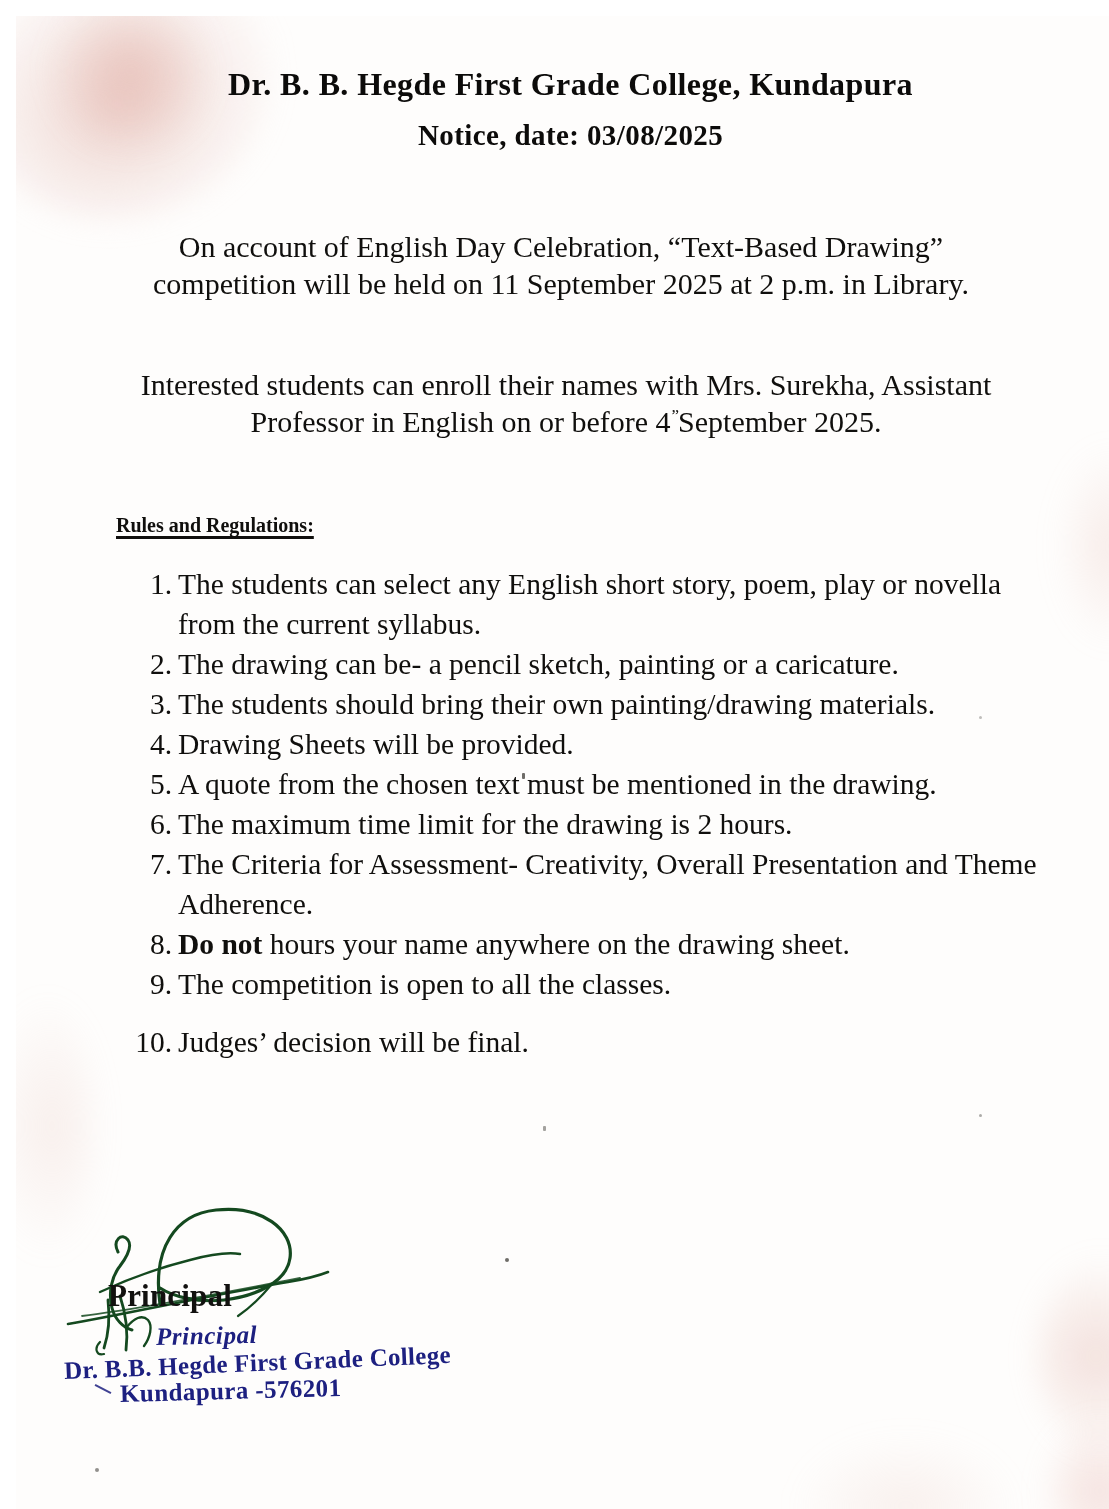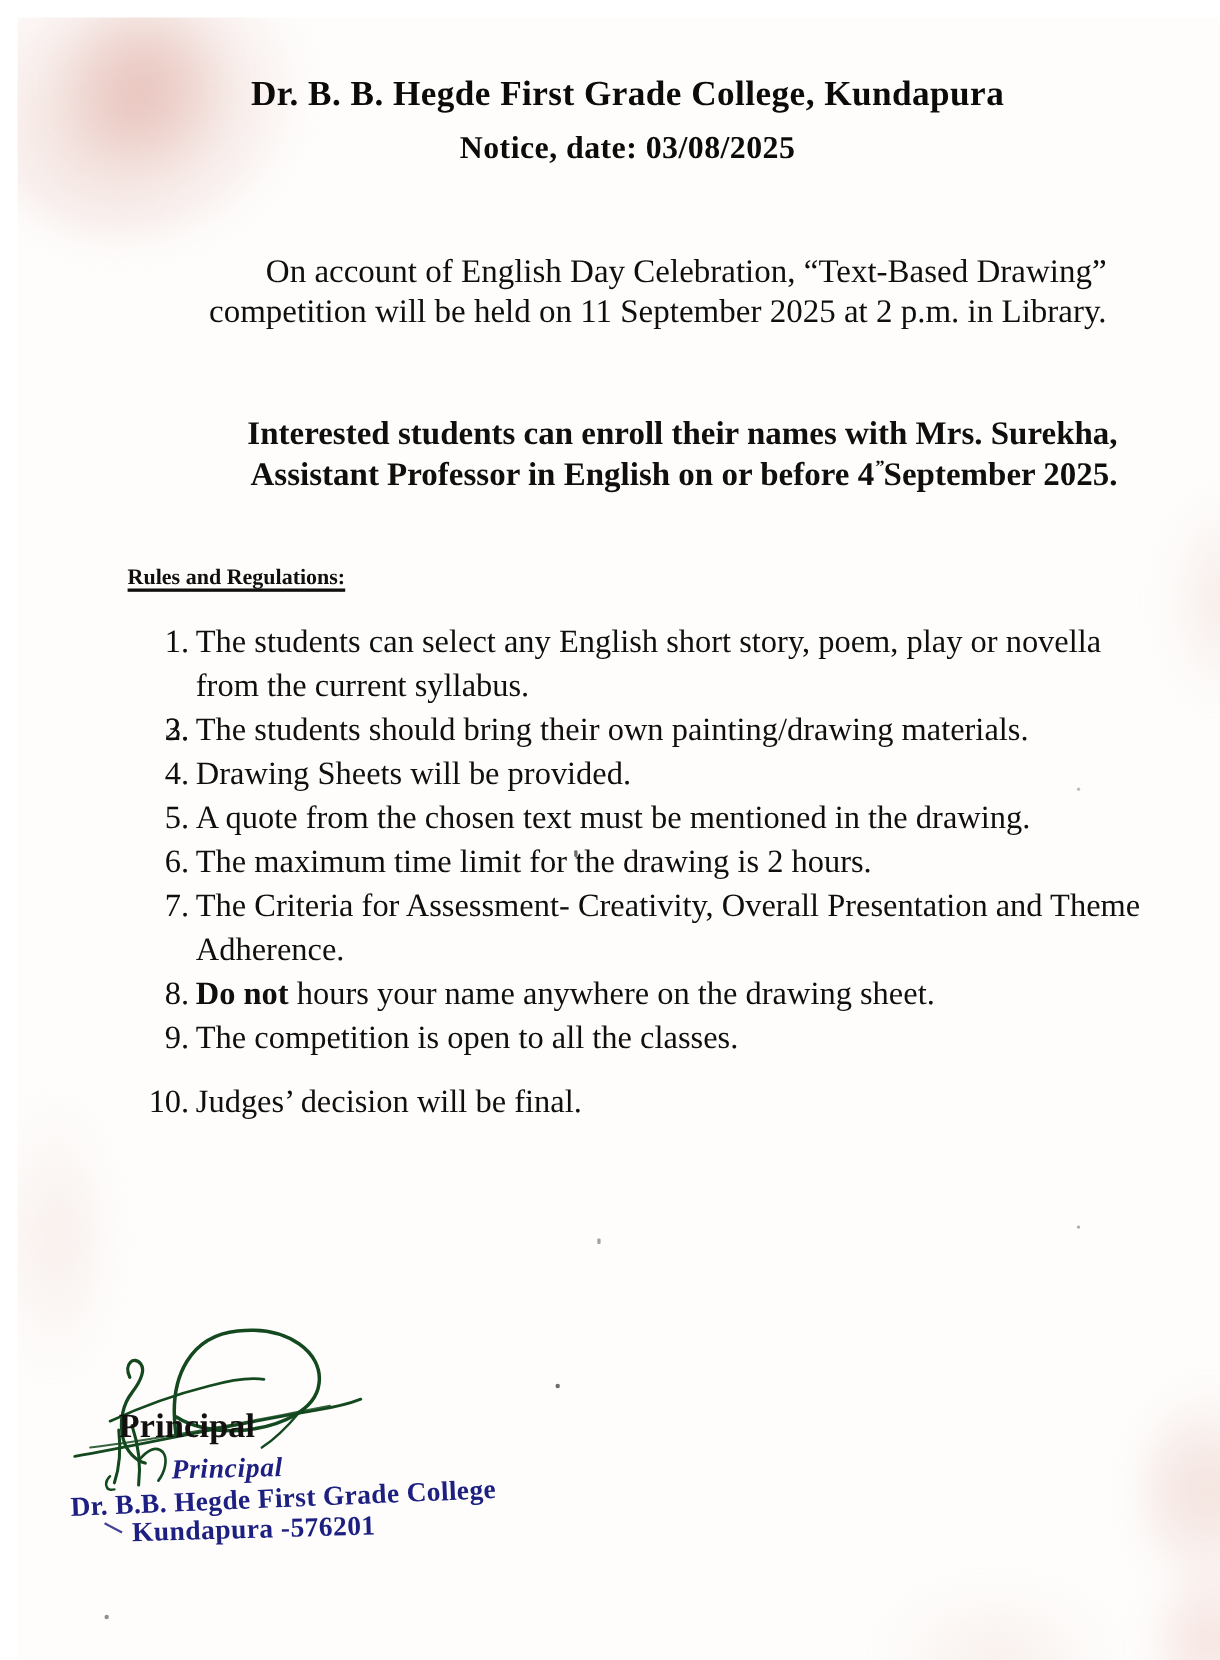--- a/index.html
+++ b/index.html
@@ -69,24 +69,24 @@
   #hdr-title { top: 50px; font-size: 32px; }
   #hdr-notice { top: 103px; font-size: 29px; }
 
   
   .para {
     position: absolute;
     left: 100px;
     width: 920px;
     font-size: 30px;
     line-height: 37px;
-    text-align: right;
+    text-align: center;
   }
   #para-1 { top: 212px; width: 890px; }
-  #para-2 { top: 360px; width: 900px; font-weight: bold; }
+  #para-2 { top: 350px; width: 900px; }
 
   sup.ord {
     font-size: 17px;
     vertical-align: super;
     line-height: 0;
     font-family: "Liberation Serif", serif;
     letter-spacing: -1px;
     padding-left: 1px;
   }
 
@@ -219,20 +219,21 @@
 
   <div id="rules-heading">Rules and Regulations:</div>
 
   <ol id="rules-list">
     <li>
       <span class="num">1.</span>
       <span>The students can select any English short story, poem, play or novella from the current syllabus.</span>
     </li>
     <li>
       <span class="num">2.</span>
+      <span>The drawing can be- a pencil sketch, painting or a caricature.</span>
     </li>
     <li>
       <span class="num">3.</span>
       <span>The students should bring their own painting/drawing materials.</span>
     </li>
     <li>
       <span class="num">4.</span>
       <span>Drawing Sheets will be provided.</span>
     </li>
     <li>

